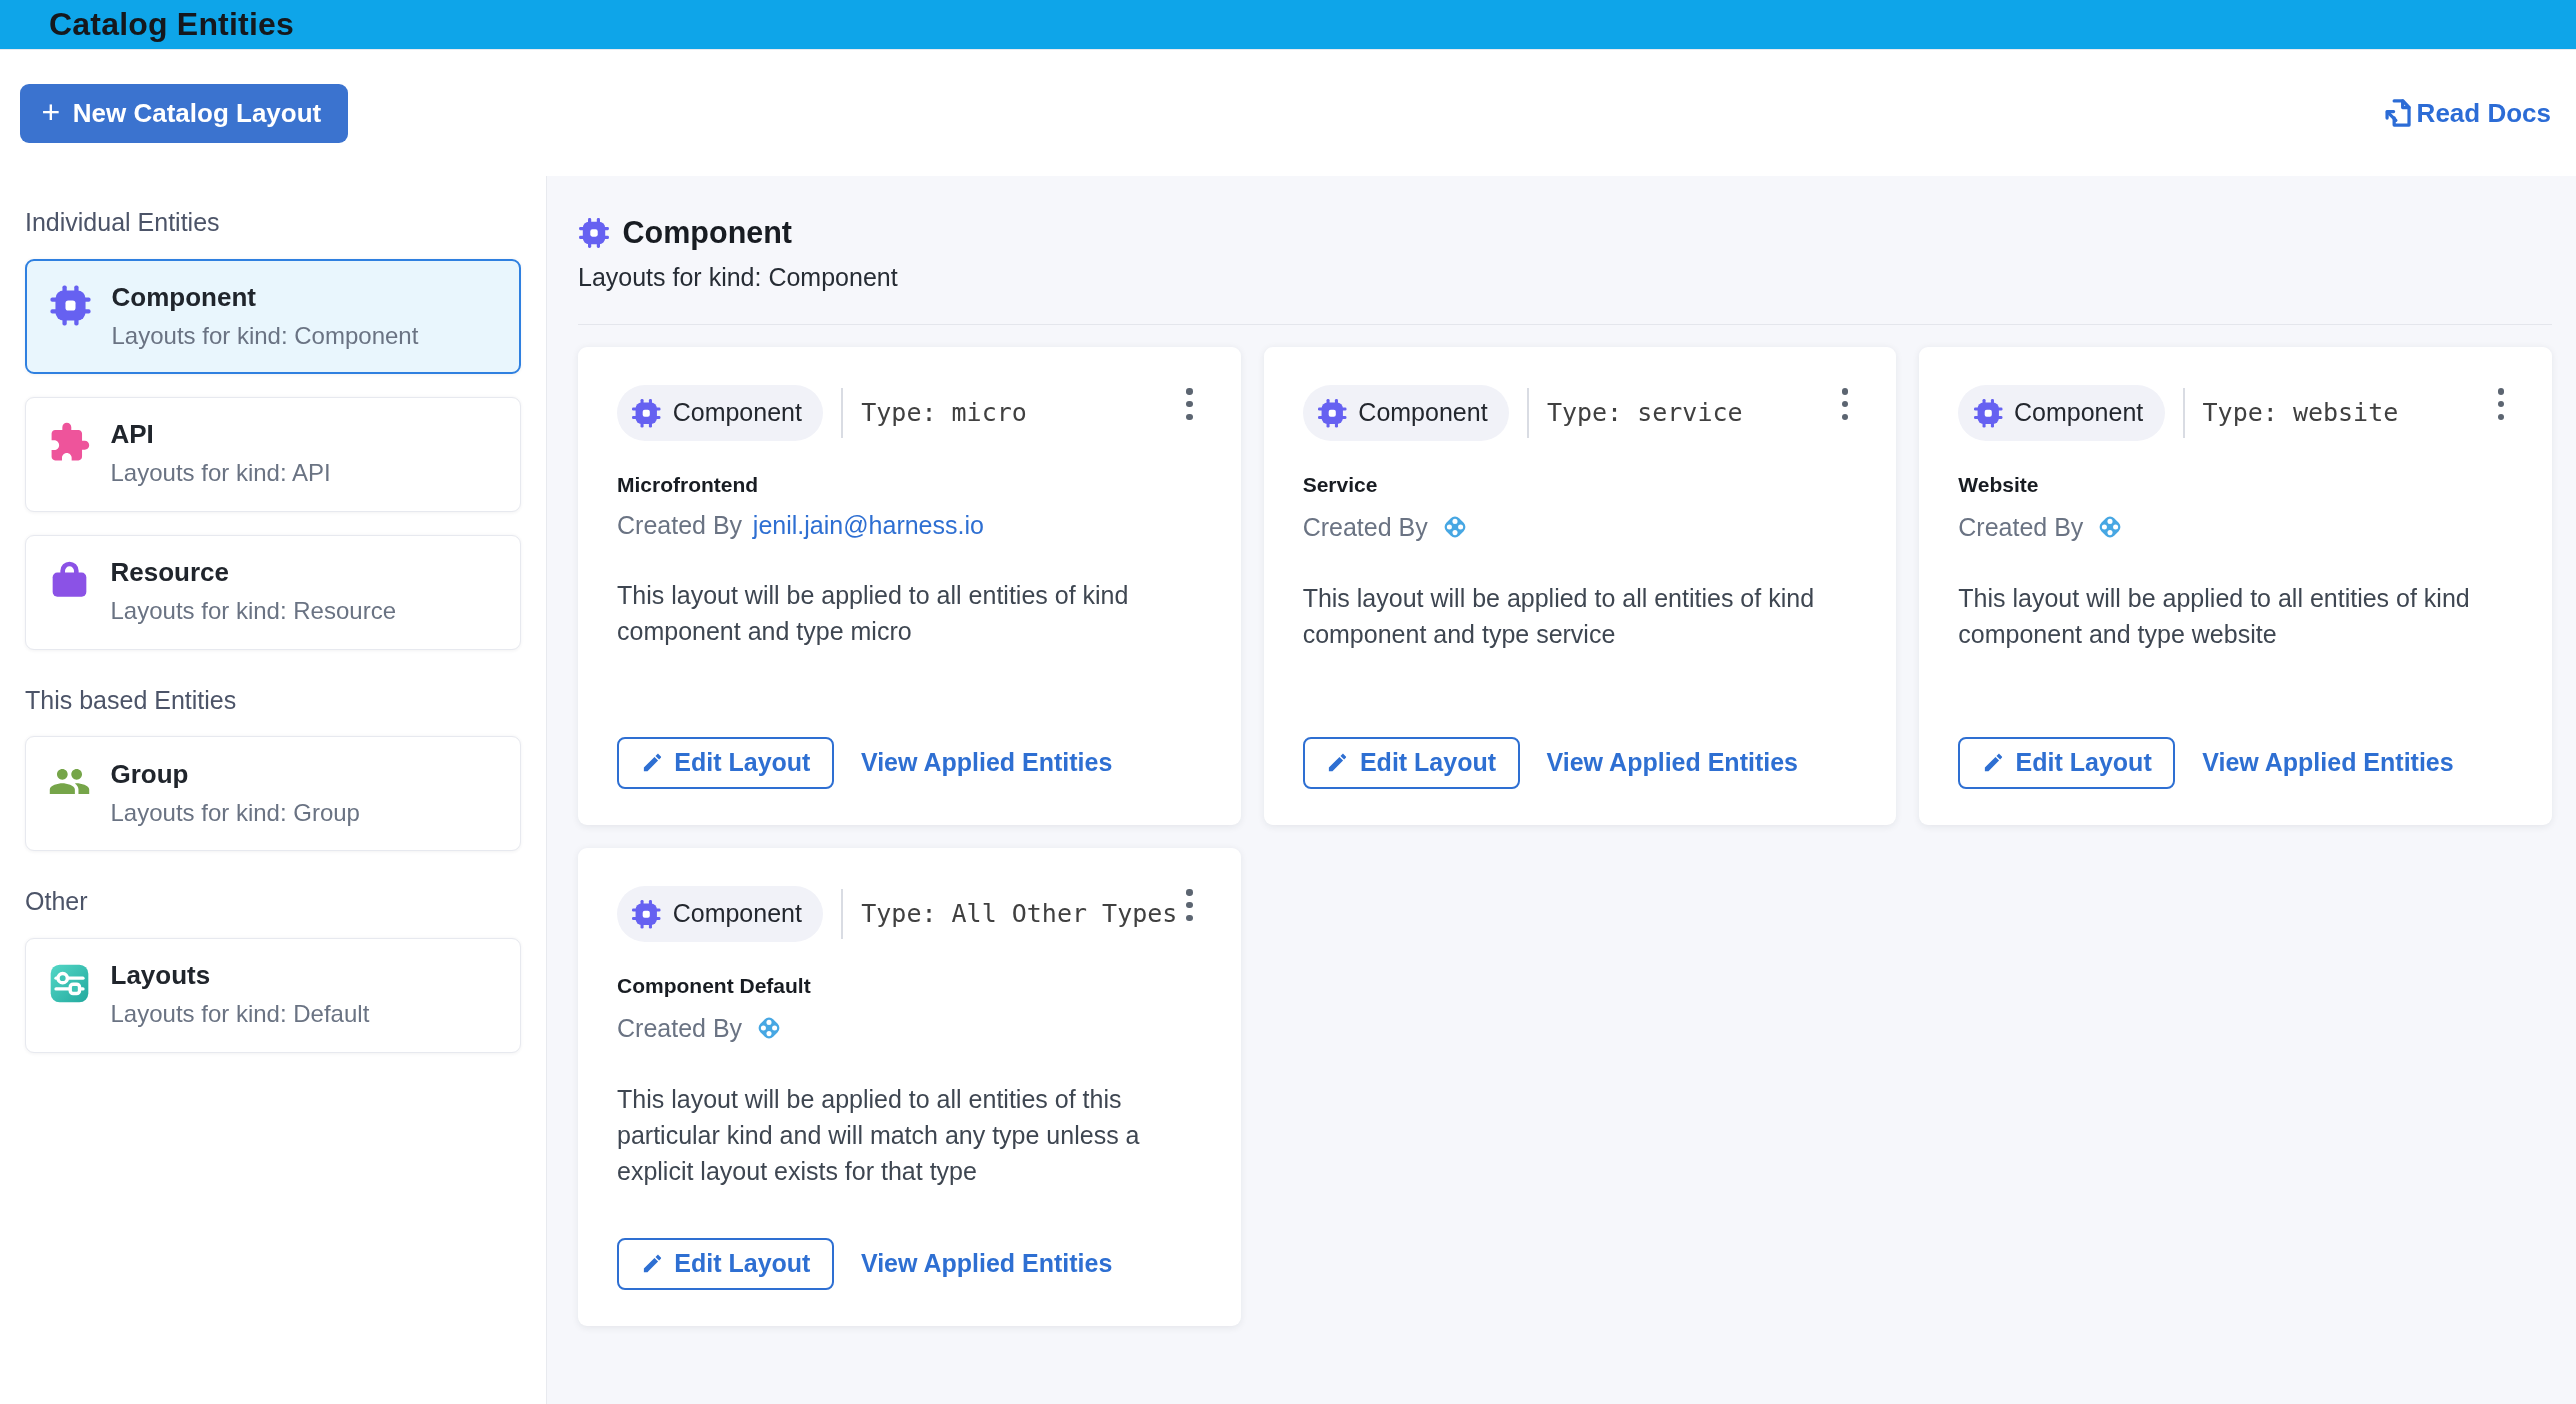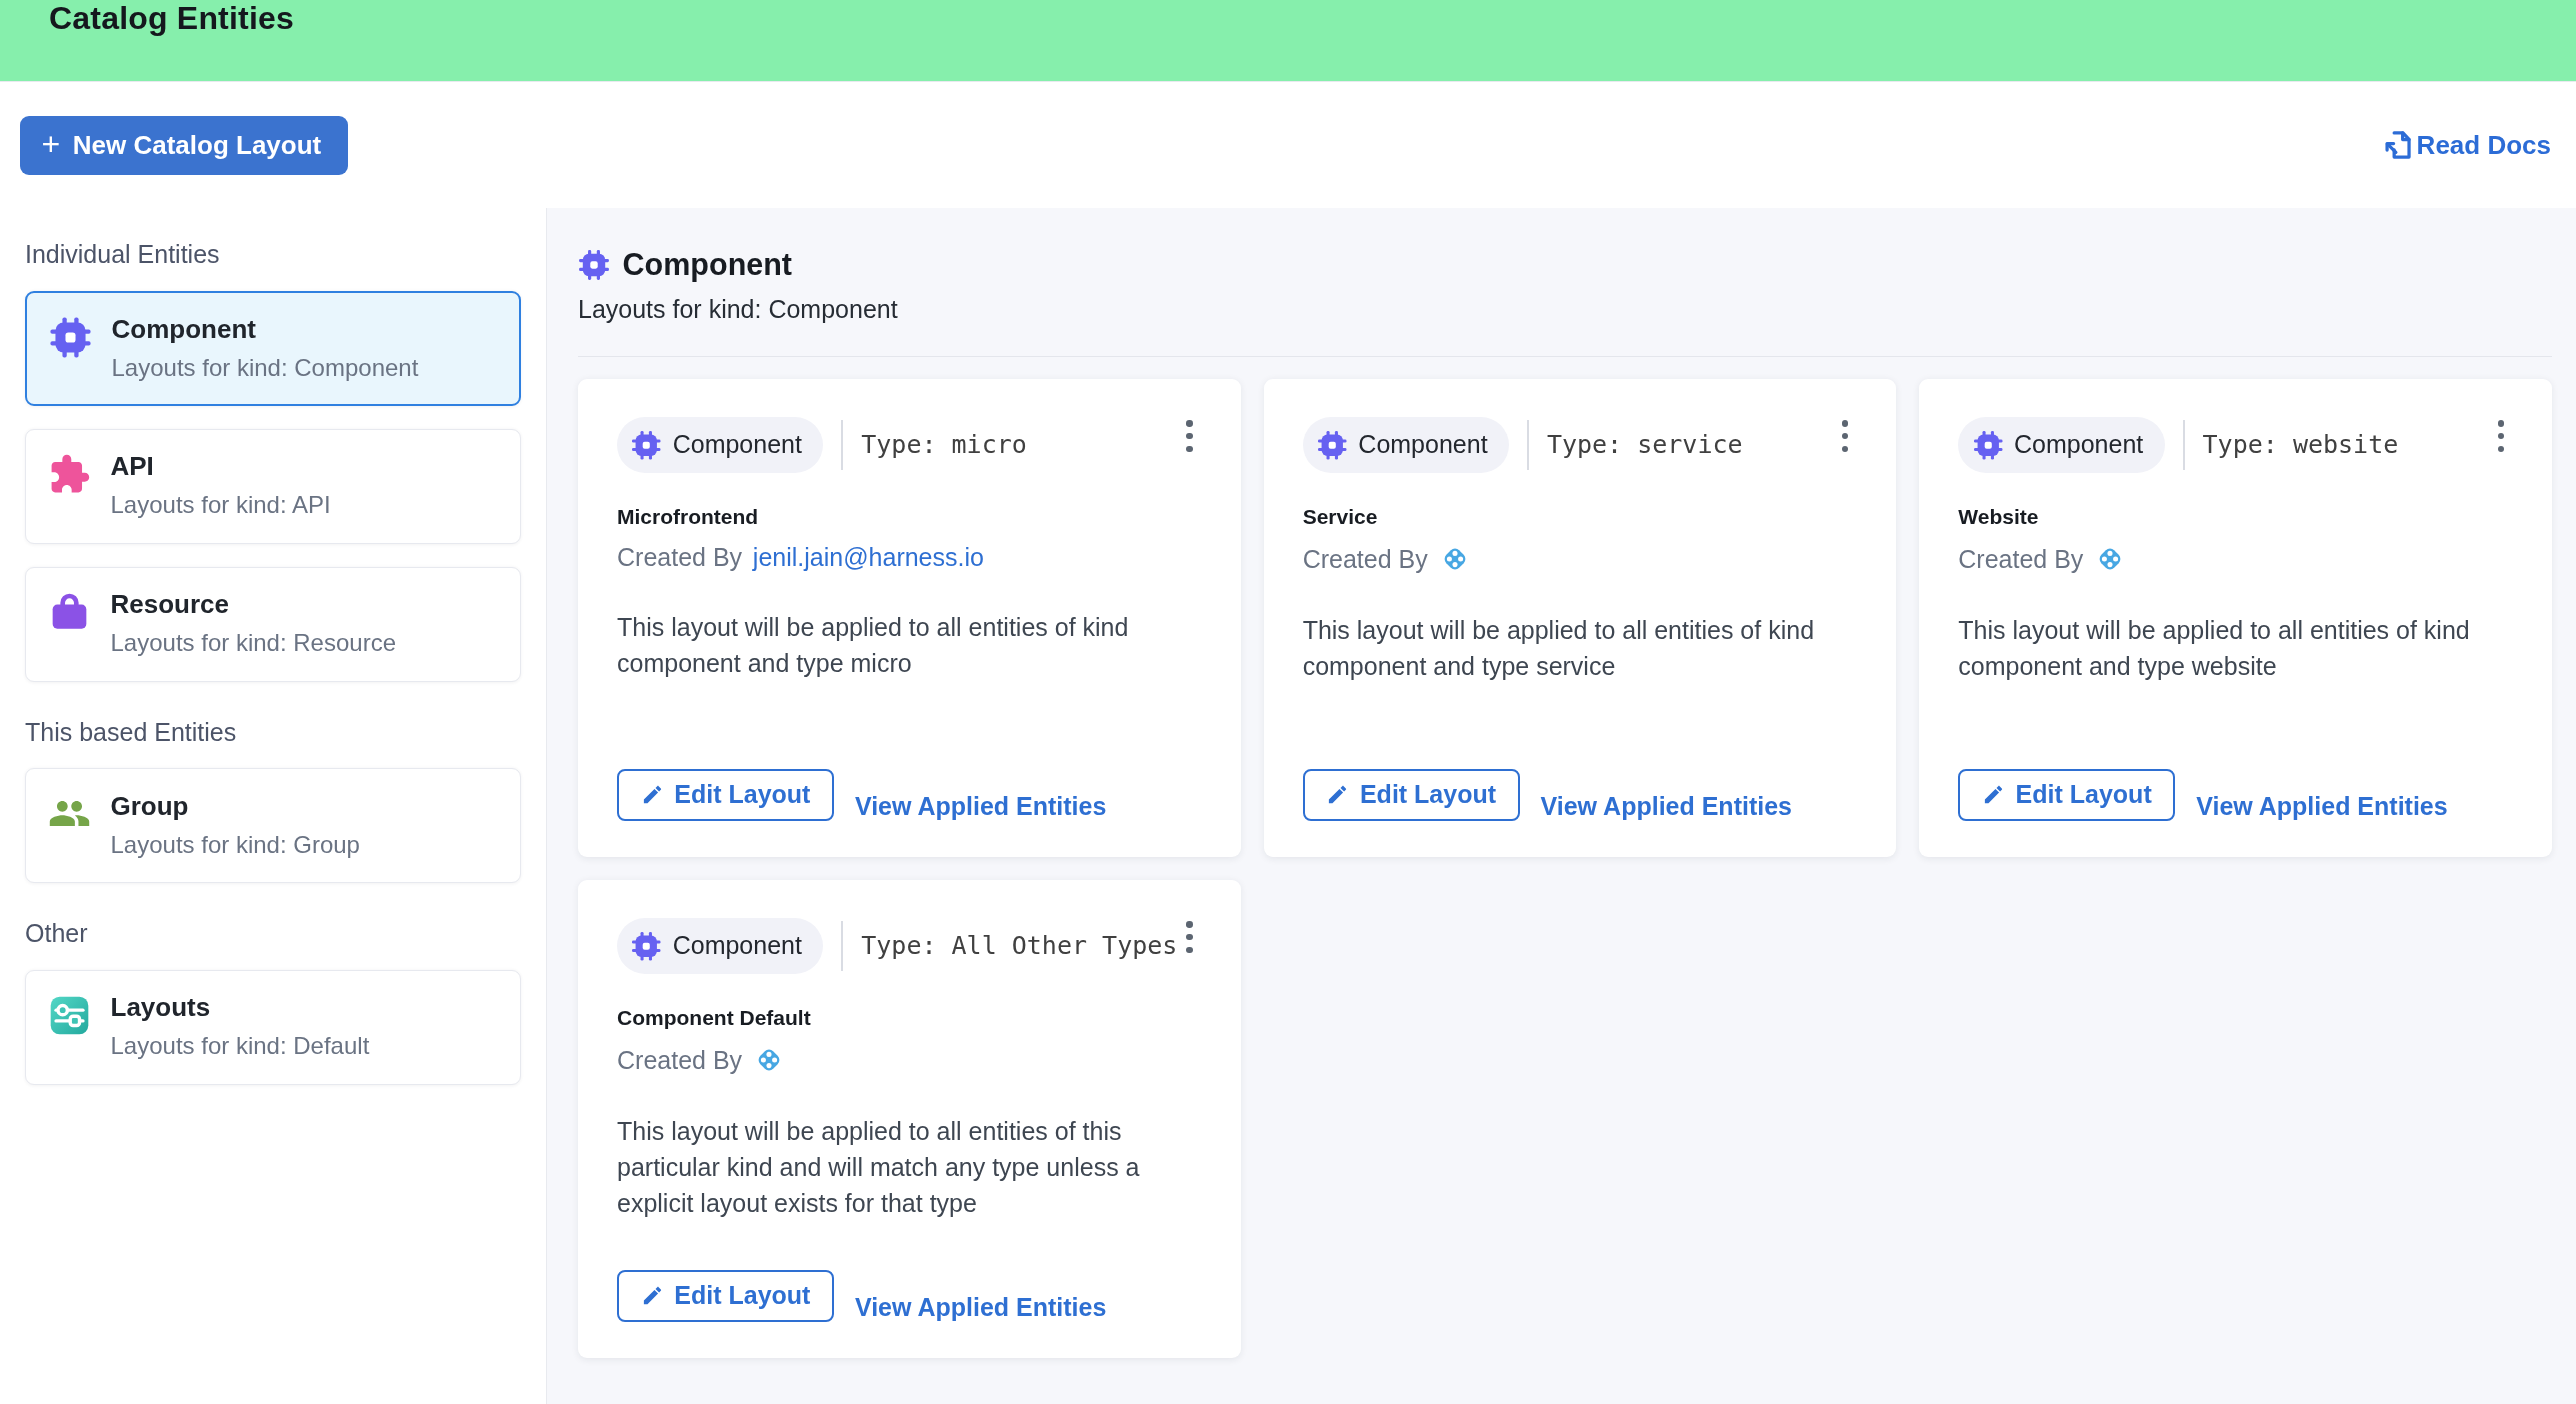--- a/index.html
+++ b/index.html
@@ -7,22 +7,22 @@
   body {
     font-family: "Liberation Sans", "DejaVu Sans", sans-serif;
     background: #ffffff;
     color: #1d232b;
     overflow: hidden;
   }
   .canvas { position: relative; width: 2576px; height: 1405px; display: flex; flex-direction: column; }
 
   
   .top-header {
-    height: 82px; background: #86efac; border-bottom: 1.8px solid #e8eaef;
-    display: flex; padding: 0 49px; flex: 0 0 auto;
+    height: 50px; background: #0ea5e9; border-bottom: 1.8px solid #e8eaef;
+    display: flex; align-items: center; padding: 0 49px; flex: 0 0 auto;
   }
   .page-title { font-size: 32px; font-weight: bold; color: #15181d; letter-spacing: 0.2px; }
 
   
   .toolbar {
     height: 126px; background: #fff; flex: 0 0 auto;
     display: flex; align-items: center; justify-content: space-between;
     padding: 0 25px 0 20px;
   }
   .btn-primary {
@@ -88,21 +88,21 @@
     margin-left: auto; align-self: flex-start; margin-top: -3.6px;
     display: flex; flex-direction: column; gap: 6.3px; padding: 7.2px 9px; cursor: pointer;
     background: none; border: none;
   }
   .kebab .dot { width: 6.3px; height: 6.3px; border-radius: 50%; background: #5c6571; }
 
   .card-title { font-size: 21px; font-weight: bold; color: #181c22; margin-top: 32px; }
   .created-row { display: flex; align-items: center; gap: 10.8px; margin-top: 14.4px; font-size: 25px; color: #6a7383; }
   .created-link { color: #2e6fd2; text-decoration: none; cursor: pointer; }
   .card-desc { margin-top: 37px; font-size: 25px; line-height: 36px; color: #3e4651; max-width: 556px; }
-  .card-footer { margin-top: auto; display: flex; align-items: flex-end; gap: 21px; }
+  .card-footer { margin-top: auto; display: flex; align-items: center; gap: 27px; }
   .btn-outline {
     display: inline-flex; align-items: center; gap: 10.8px;
     background: #fff; border: 2.7px solid #2e6fd2; border-radius: 8px;
     height: 52px; padding: 0 21.5px;
     color: #2e6fd2; font-size: 25px; font-weight: bold; font-family: inherit; cursor: pointer;
   }
   .link-bold { color: #2e6fd2; font-size: 25px; font-weight: bold; text-decoration: none; cursor: pointer; white-space: nowrap; }
 
   .icon-20 { width: 34px; height: 34px; }
   .icon-34 { width: 30.5px; height: 30.5px; }

